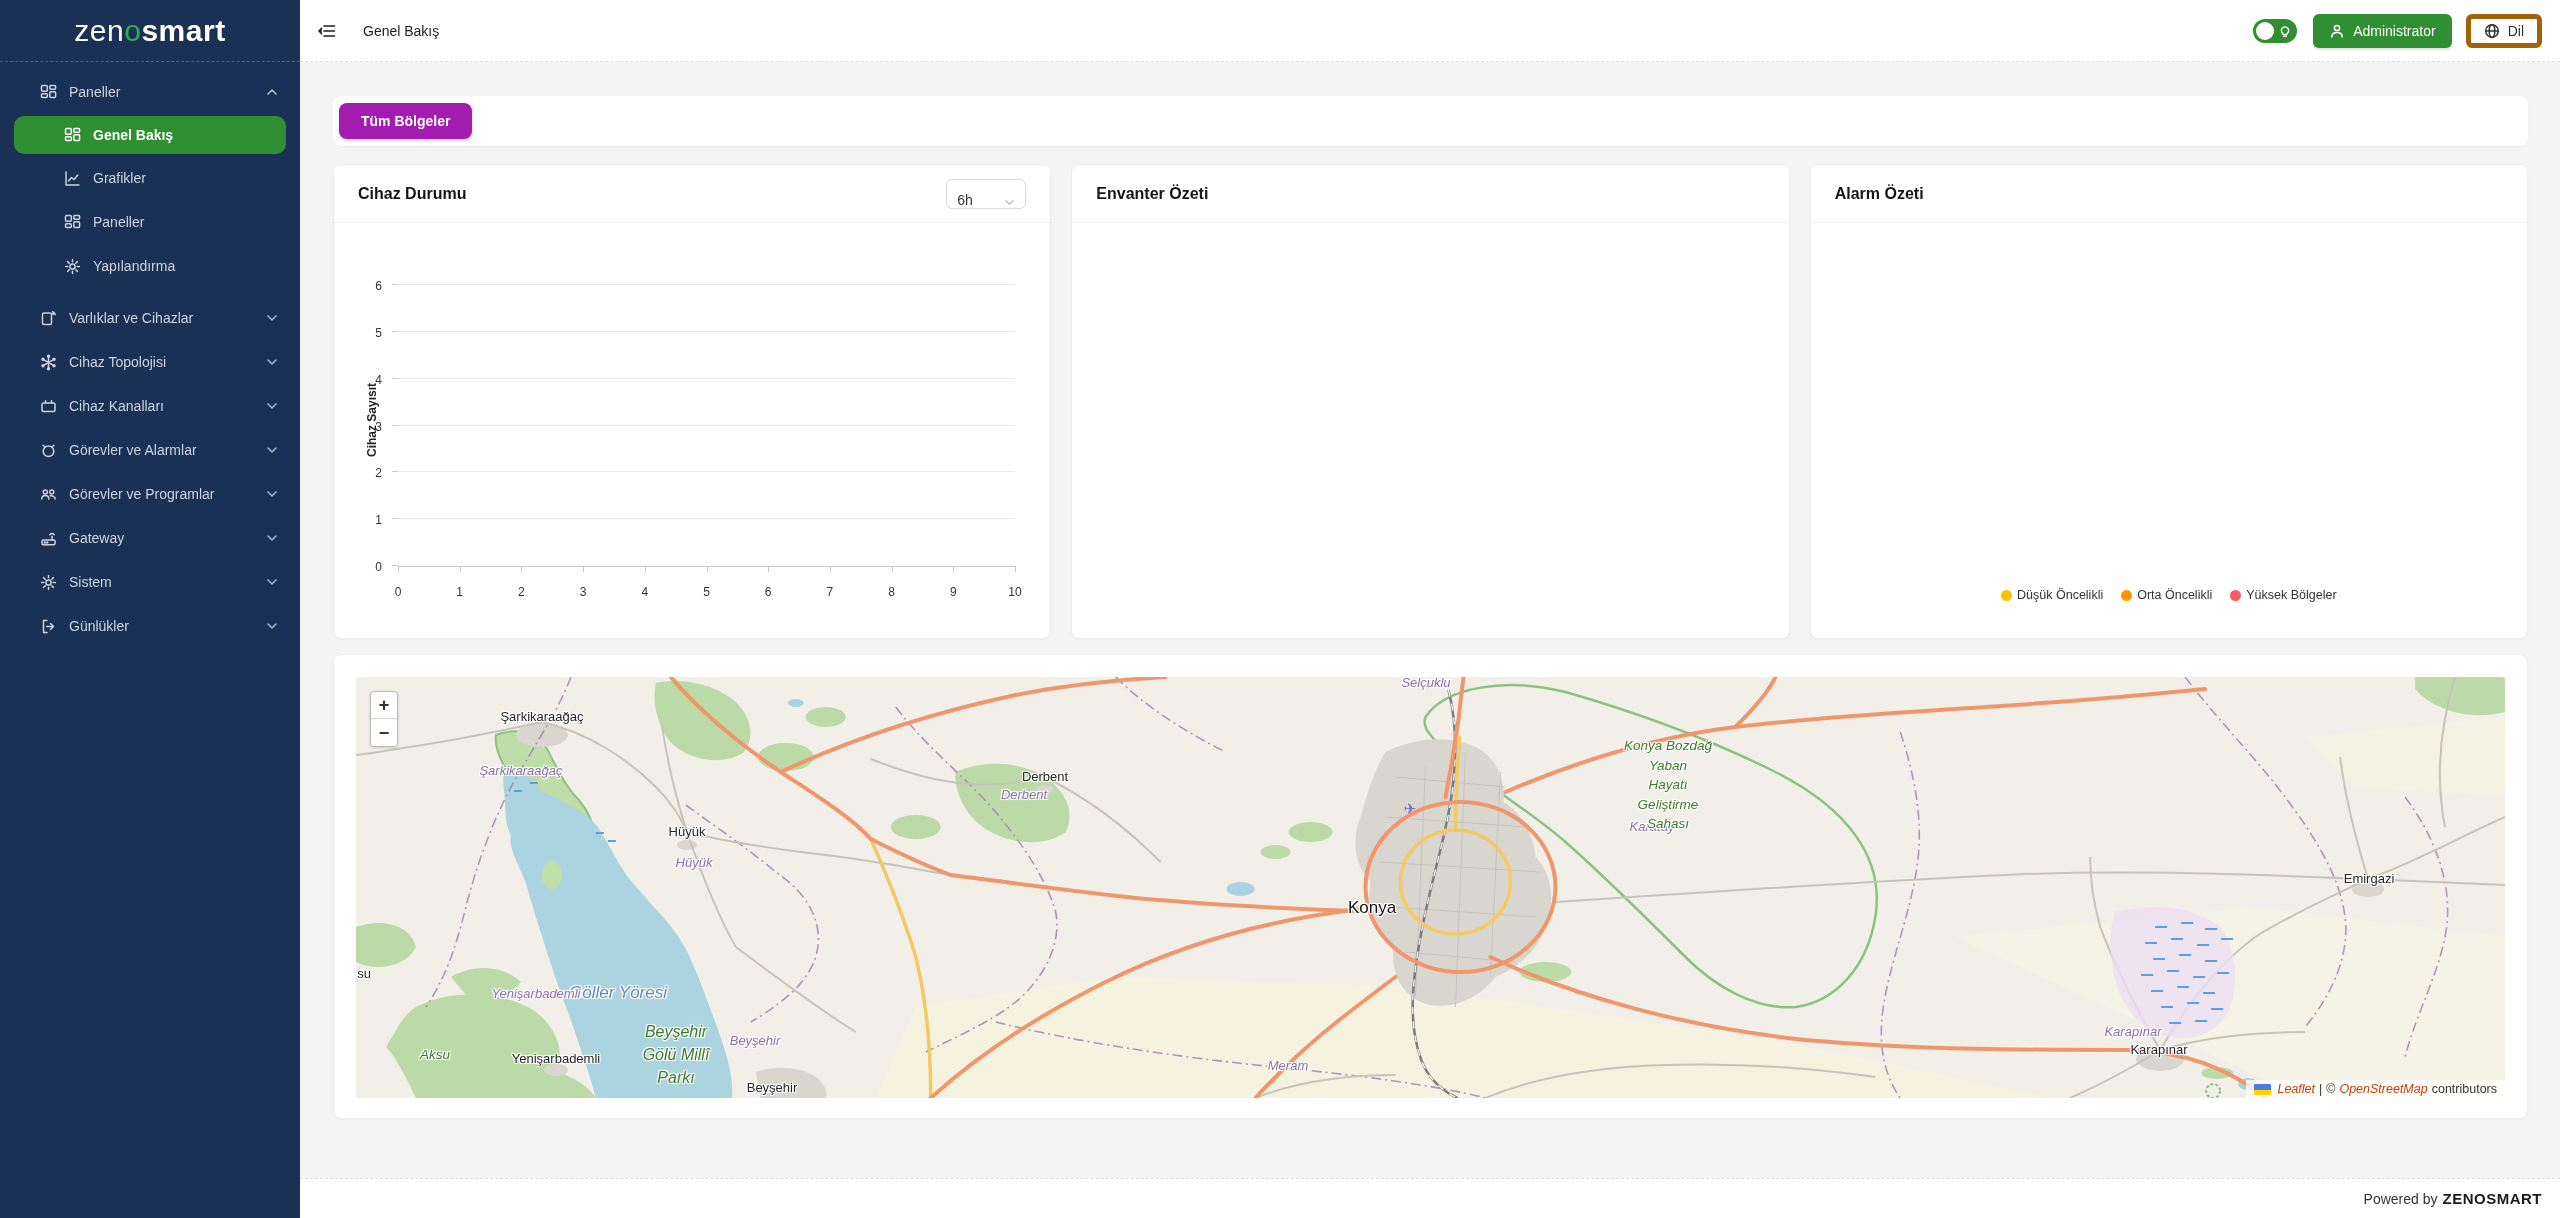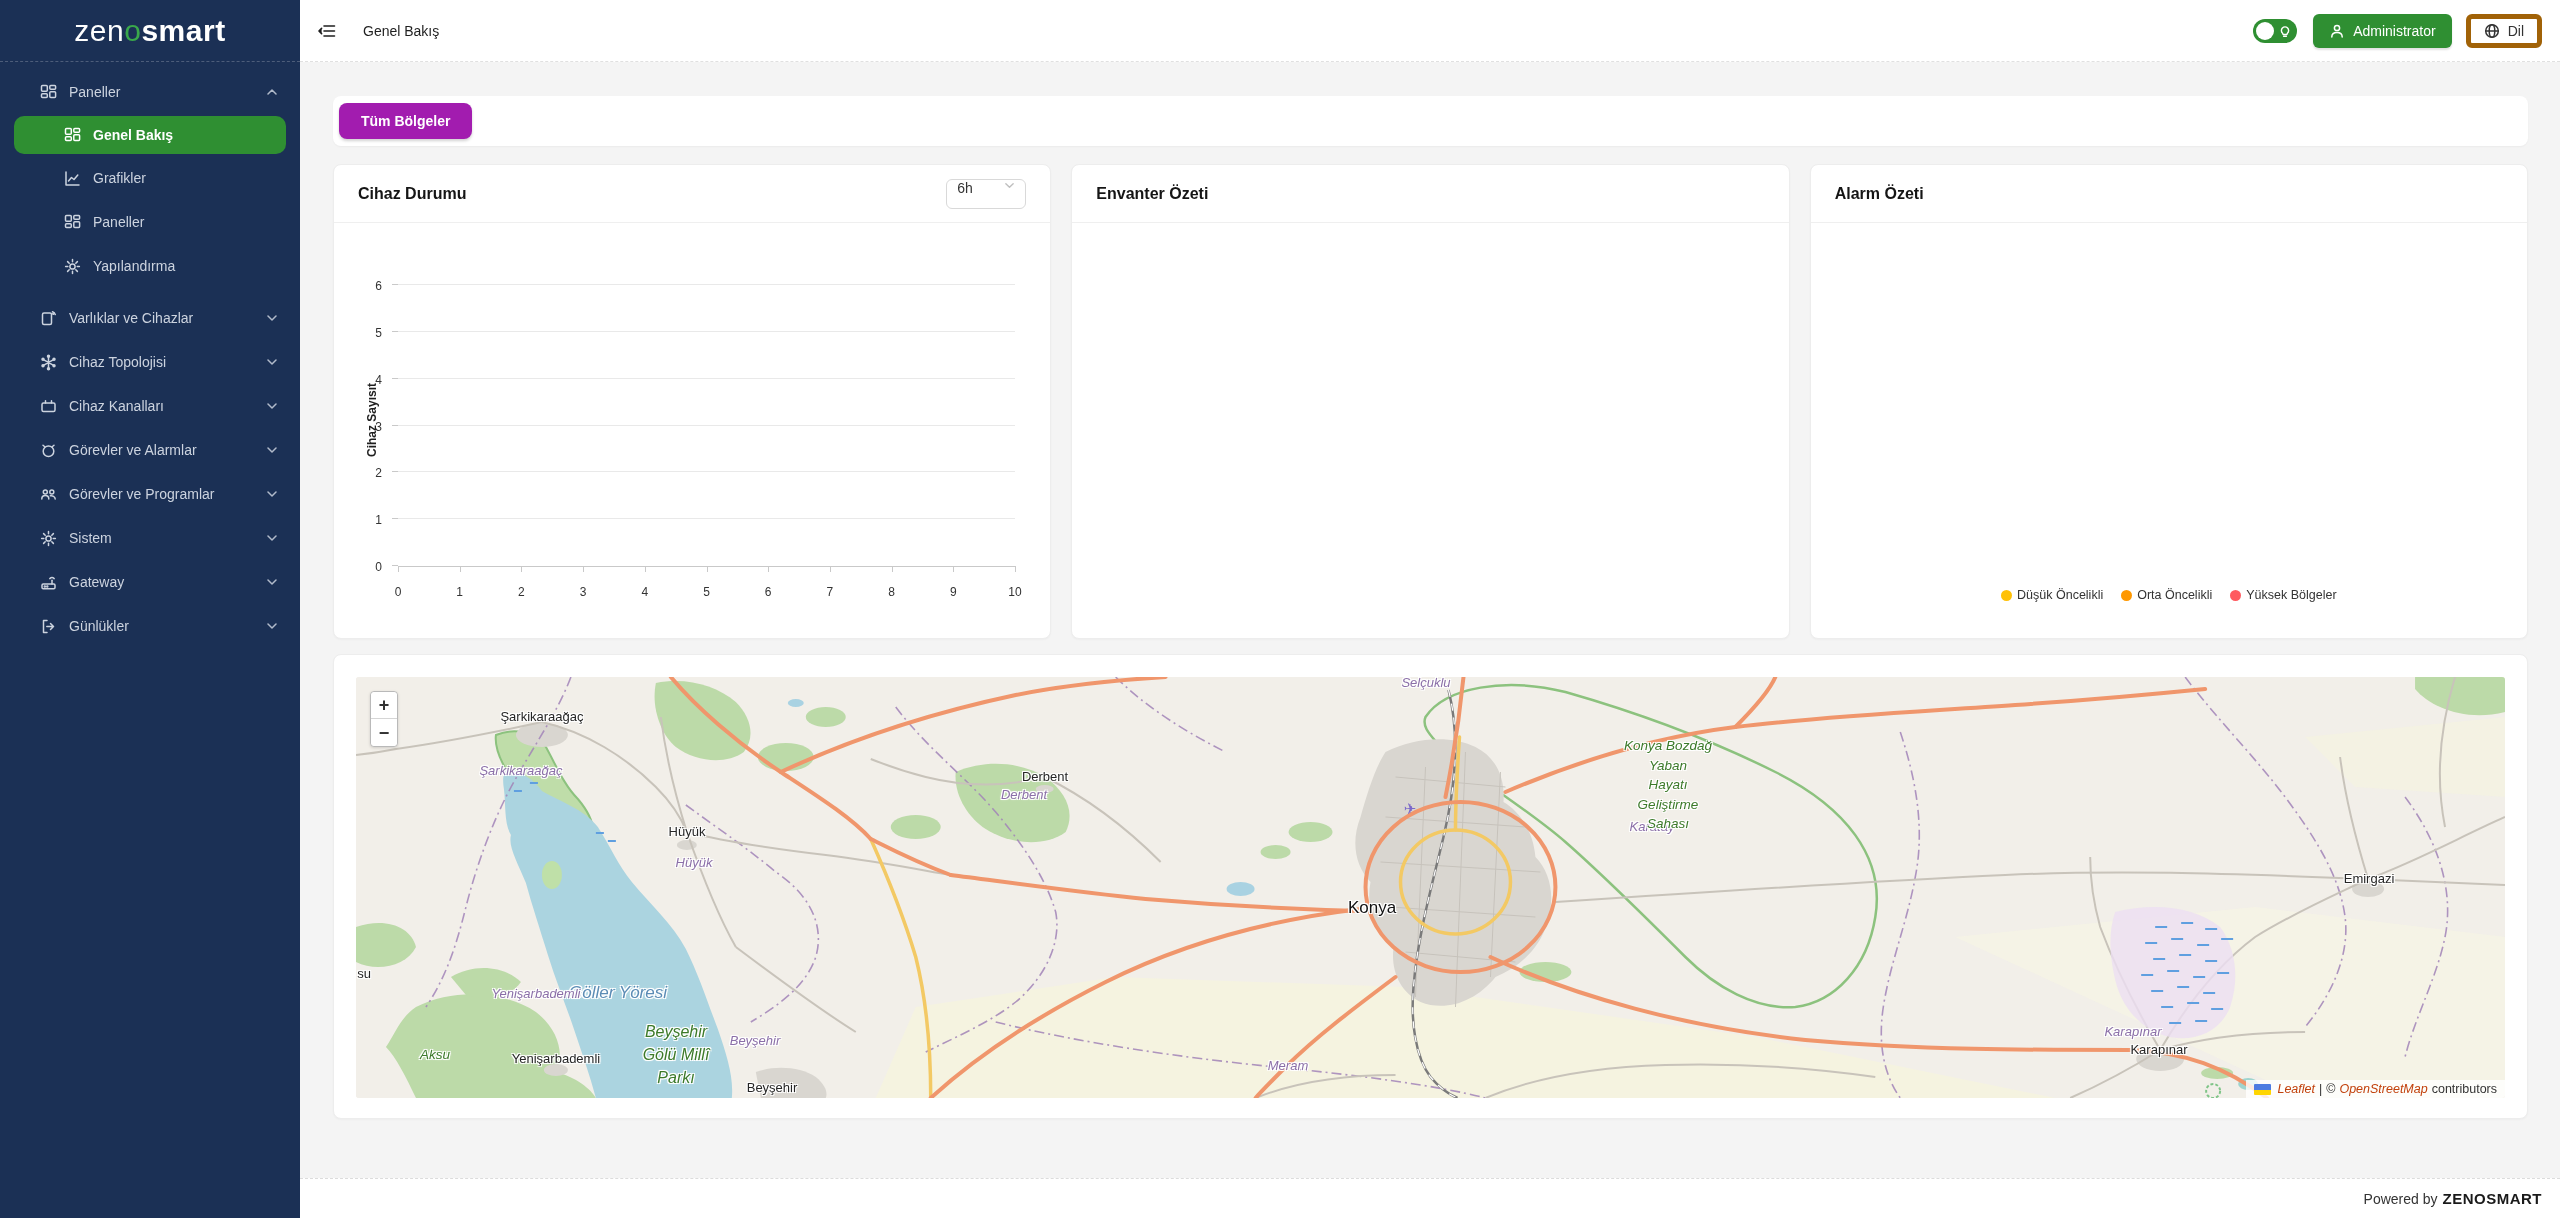--- a/index.html
+++ b/index.html
@@ -39,21 +39,21 @@
   .content { flex:1; padding:34px 32px 0 33px; overflow:hidden; }
 
   .filter-bar { background:#fff; border-radius:8px; height:50px; padding:0 6px; display:flex; align-items:center; box-shadow:0 1px 2px rgba(0,0,0,.04); }
   .btn-regions { background:#a21caf; color:#fff; font-weight:700; font-size:14px; height:36px; padding:0 22px; border-radius:8px; border:none; box-shadow:0 2px 3px rgba(0,0,0,.18); cursor:pointer; }
 
   .cards-row { display:flex; gap:20px; margin-top:18px; }
   .card { background:#fff; border-radius:8px; border:1px solid #ededed; box-shadow:0 1px 2px rgba(0,0,0,.03); }
   .cards-row .card { flex:1; height:475px; display:flex; flex-direction:column; min-width:0; }
   .card-header { height:58px; flex-shrink:0; display:flex; align-items:center; padding:0 24px; border-bottom:1px solid #efefef; }
   .card-title { font-size:16px; font-weight:700; color:#151515; }
-  .select { margin-left:auto; width:80px; height:30px; border:1px solid #d9d9d9; border-radius:6px; display:flex; align-items:flex-start; padding:0 10px; font-size:14px; color:#333; cursor:pointer; background:#fff; }
+  .select { margin-left:auto; width:80px; height:30px; border:1px solid #d9d9d9; border-radius:6px; display:flex; align-items:flex-end; padding:0 10px; font-size:14px; color:#333; cursor:pointer; background:#fff; }
   .select .chev { margin-left:auto; width:11px; height:11px; color:#bfbfbf; }
   .card-body { flex:1; position:relative; }
 
   
   .plot { position:absolute; left:64px; top:62px; right:35px; height:282px; border-bottom:1px solid #c9c9c9; }
   .gridline { position:absolute; left:0; right:0; height:1px; background:#e9e9e9; }
   .ytickmark { position:absolute; left:-6px; width:6px; height:1px; background:#c9c9c9; }
   .xtickmark { position:absolute; bottom:-6px; width:1px; height:6px; background:#c9c9c9; }
   .ylabels { position:absolute; left:0; top:62px; width:58px; height:282px; }
   .ytick { position:absolute; right:10px; font-size:12px; color:#333; }
@@ -246,43 +246,43 @@
         <span class="chev">
             <svg class="icon" viewBox="0 0 12 12">
               <polyline points="2,4 6,8 10,4"></polyline>
             </svg>
           </span>
       </div>
 
       <div class="nav-item">
         <span class="ic">
             <svg class="icon" viewBox="0 0 17 17">
-              <circle cx="8.5" cy="8.5" r="2.6"></circle>
-              <path d="M8.5,1.6v2.2 M8.5,13.2v2.2 M1.6,8.5h2.2 M13.2,8.5h2.2 M3.6,3.6l1.6,1.6 M11.8,11.8l1.6,1.6 M13.4,3.6l-1.6,1.6 M5.2,11.8l-1.6,1.6"></path>
-            </svg>
-          </span>
-        <span>Sistem</span>
-        <span class="chev">
-            <svg class="icon" viewBox="0 0 12 12">
-              <polyline points="2,4 6,8 10,4"></polyline>
-            </svg>
-          </span>
-      </div>
-
-      <div class="nav-item">
-        <span class="ic">
-            <svg class="icon" viewBox="0 0 17 17">
               <rect x="2" y="10" width="13" height="4.8" rx="1.2"></rect>
               <path d="M12,10V6.2"></path>
               <path d="M9.8,4.6a3.2,3.2 0 0 1 4.4,0"></path>
               <circle cx="4.8" cy="12.4" r="0.5" fill="currentColor"></circle>
               <circle cx="7.3" cy="12.4" r="0.5" fill="currentColor"></circle>
             </svg>
           </span>
         <span>Gateway</span>
+        <span class="chev">
+            <svg class="icon" viewBox="0 0 12 12">
+              <polyline points="2,4 6,8 10,4"></polyline>
+            </svg>
+          </span>
+      </div>
+
+      <div class="nav-item">
+        <span class="ic">
+            <svg class="icon" viewBox="0 0 17 17">
+              <circle cx="8.5" cy="8.5" r="2.6"></circle>
+              <path d="M8.5,1.6v2.2 M8.5,13.2v2.2 M1.6,8.5h2.2 M13.2,8.5h2.2 M3.6,3.6l1.6,1.6 M11.8,11.8l1.6,1.6 M13.4,3.6l-1.6,1.6 M5.2,11.8l-1.6,1.6"></path>
+            </svg>
+          </span>
+        <span>Sistem</span>
         <span class="chev">
             <svg class="icon" viewBox="0 0 12 12">
               <polyline points="2,4 6,8 10,4"></polyline>
             </svg>
           </span>
       </div>
 
       <div class="nav-item">
         <span class="ic">
             <svg class="icon" viewBox="0 0 17 17">

